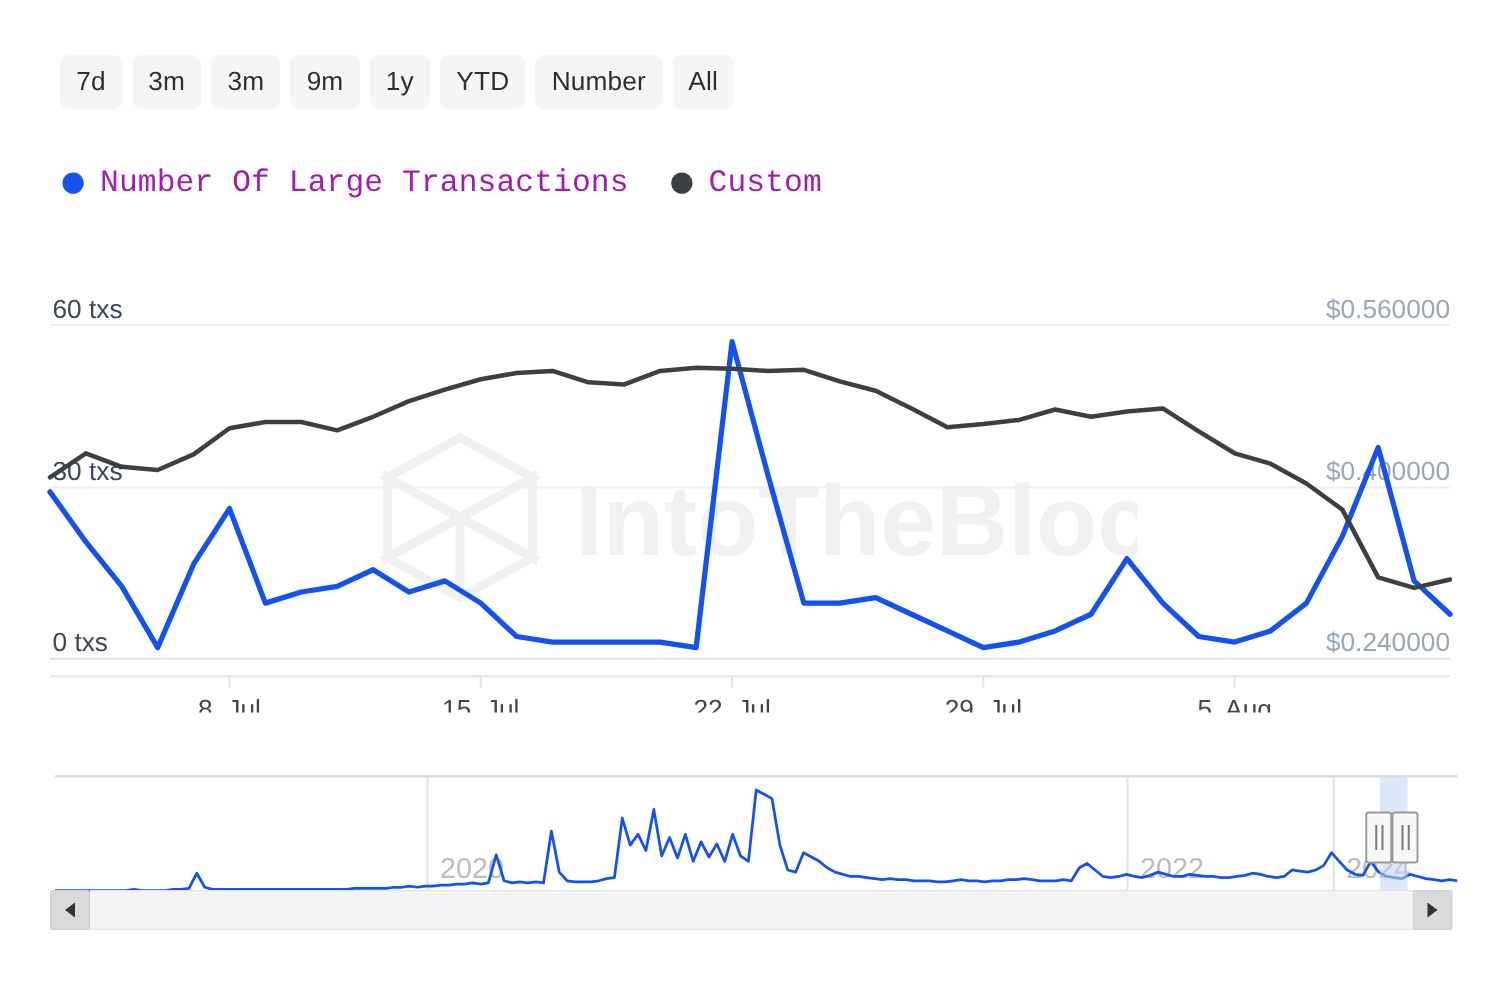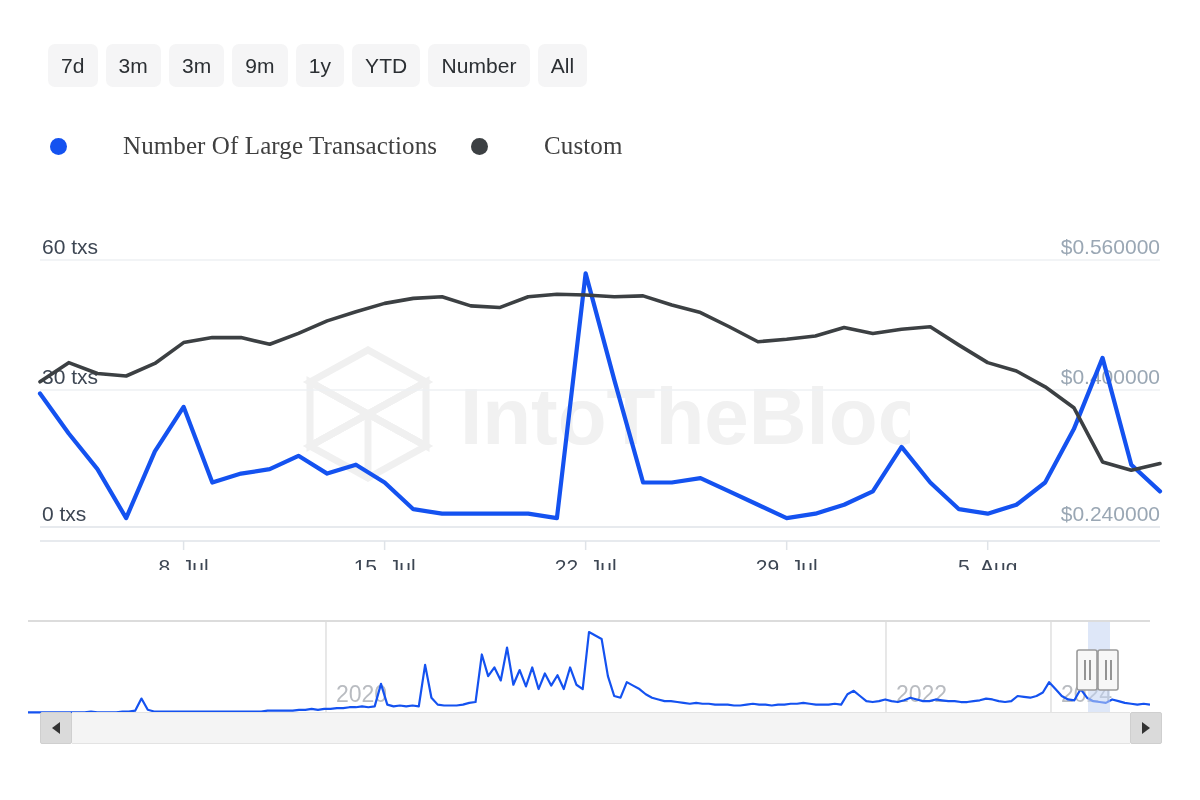--- a/index.html
+++ b/index.html
@@ -34,24 +34,23 @@
 
   
   #legend {
     position: absolute; left: 50px; top: 132px;
     display: flex; align-items: center; gap: 34px;
   }
   .legend-item { display: flex; align-items: center; gap: 13px; cursor: pointer; }
   .legend-dot { width: 17px; height: 17px; border-radius: 50%; display: block; }
   .legend-label {
     font-size: 25px;
-    color: #404040;
-    font-family: Liberation Serif, serif;
+    color: #a21caf;
+    font-family: Liberation Mono, monospace;
     letter-spacing: .1px;
-    margin-left: 43px;
   }
 
   
   #chart-area {
     position: absolute; left: 0; top: 230px;
     width: 1200px; height: 340px;
   }
   #chart-svg { display: block; }
 
   .axis-label-left {
@@ -78,21 +77,21 @@
   #watermark {
     position: absolute;
     left: 290px; top: 340px;
     width: 620px; height: 160px;
     pointer-events: none;
     opacity: 1;
   }
 
   
   #navigator {
-    position: absolute; left: 28px; top: 620px;
+    position: absolute; left: 44px; top: 620px;
     width: 1122px; height: 98px;
   }
   #nav-svg { display: block; }
   .nav-year {
     font-family: "Liberation Sans", sans-serif;
     font-size: 23px;
     fill: #b9bcc1;
   }
 
   

